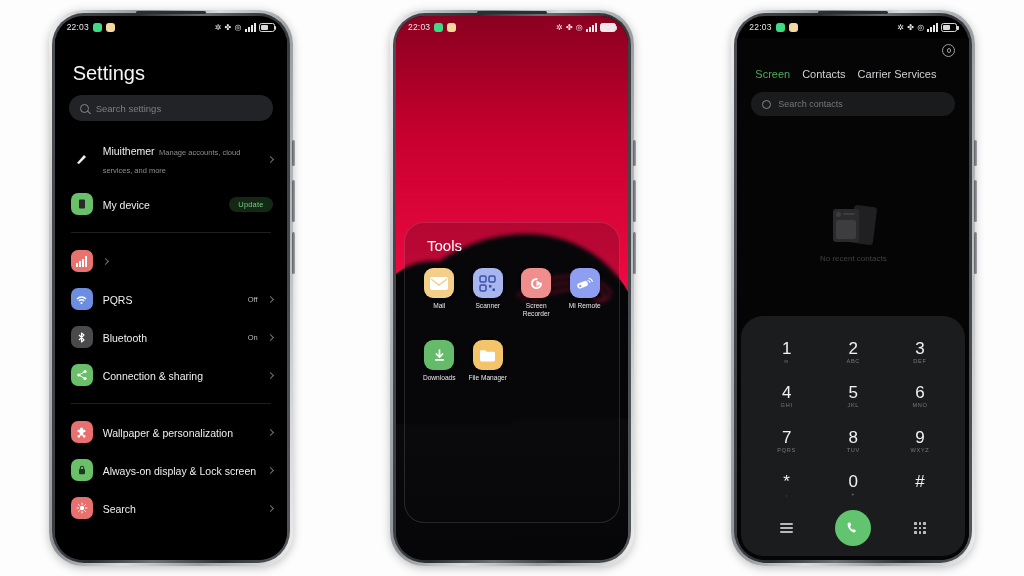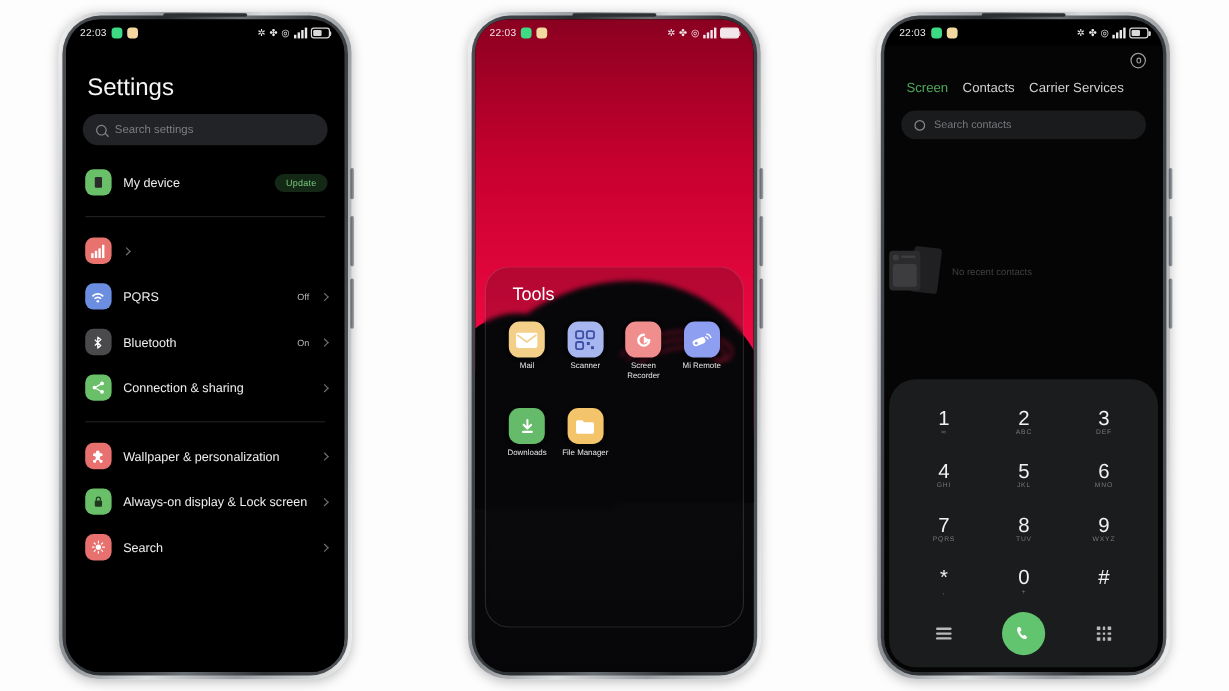--- a/index.html
+++ b/index.html
@@ -162,21 +162,21 @@
   .tabs { display:flex; gap: 12px; padding: 11px 18px 0; }
   .tab { font-size: 11px; color:#cfd1d4; }
   .tab.active { color:#4fa95b; }
   .contact-search {
     margin: 12px 14px 0; height: 24px; border-radius: 13px; background:#1a1b1d;
     display:flex; align-items:center; gap:7px; padding:0 11px;
   }
   .contact-search span { font-size:9px; color:#75777a; }
   .empty {
     position:absolute; left:0; right:0; top: 168px;
-    display:flex; flex-direction:row; align-items:center; gap:8px;
+    display:flex; flex-direction:column; align-items:center; gap:8px;
   }
   .empty-art { position:relative; width:48px; height:40px; }
   .card-back {
     position:absolute; right:2px; top:0; width:23px; height:38px;
     background:#202022; border-radius:3px; transform: rotate(7deg);
   }
   .card-front {
     position:absolute; left:4px; top:3px; width:26px; height:33px;
     background:#2b2b2d; border-radius:3px;
   }
@@ -244,20 +244,32 @@
       <div class="settings-body">
         <div class="settings-title">Settings</div>
 
         <div class="search-pill">
           <span class="mag"></span>
           <span>Search settings</span>
         </div>
 
         <div class="list">
 
+          <div class="row">
+            <span class="app-ic plain">
+              <svg width="20" height="20" viewBox="0 0 20 20">
+                  <path d="M5 14 L12 6 L14 8 L7 15 Z" fill="#f0f0f0"></path>
+                </svg>
+            </span>
+            <span class="row-text">
+              <span class="row-title">Miuithemer</span>
+              <span class="row-sub">Manage accounts, cloud services, and more</span>
+            </span>
+            <span class="chev"></span>
+          </div>
 
           <div class="row">
             <span class="app-ic" style="background:#6abf69">
               <svg width="12" height="12" viewBox="0 0 12 12">
                   <rect x="3" y="1.5" width="6" height="9" rx="1" fill="#2a2a2a"></rect>
                 </svg>
             </span>
             <span class="row-text">
               <span class="row-title">My device</span>
             </span>

